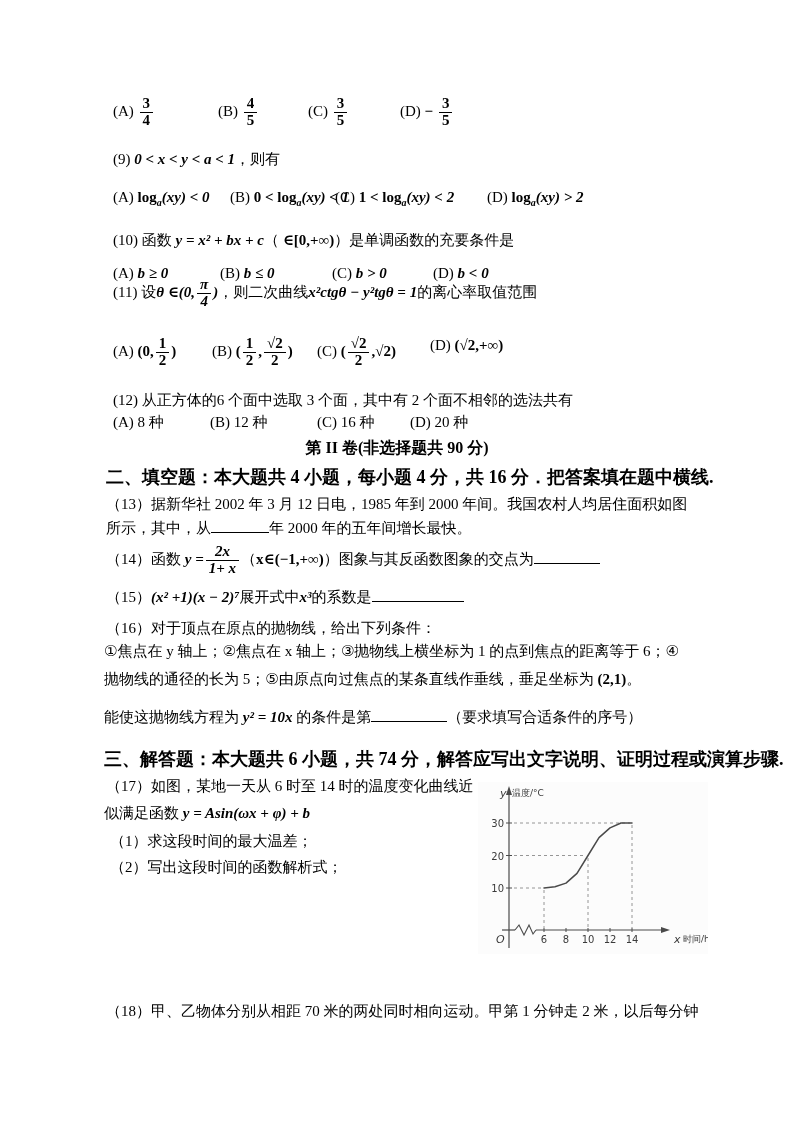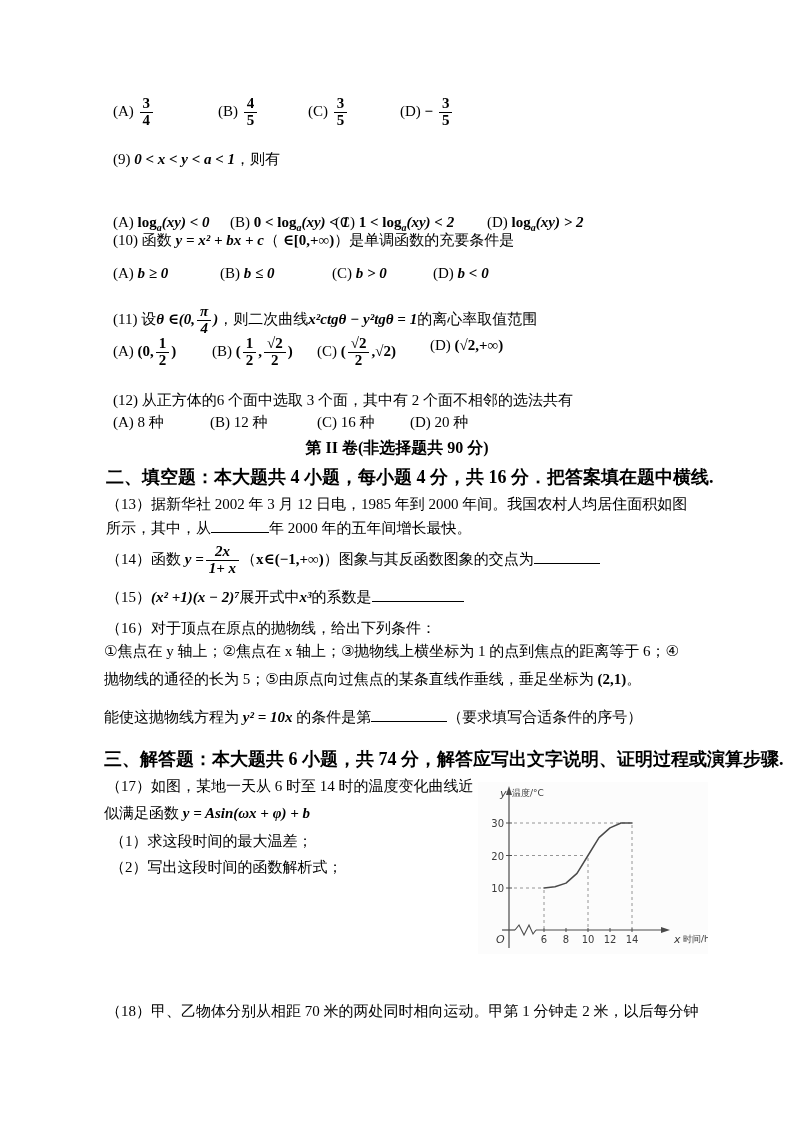--- a/index.html
+++ b/index.html
@@ -43,39 +43,39 @@
       <span>(D)</span>
       <span class="mathu">−</span>
       <span class="frac fracu"><span class="num">3</span><span class="den">5</span></span>
     </span>
   </div>
 
   <div class="line" style="top:150px;left:113px;">
     <span>(9) </span><span class="math">0 &lt; x &lt; y &lt; a &lt; 1</span><span>，则有</span>
   </div>
 
-  <div class="line row" style="top:188px;left:113px;height:26px;margin-top:25px;">
+  <div class="line row" style="top:188px;left:113px;height:26px;">
     <span class="opt" style="left:0;"><span>(A) </span><span class="mathu"><span>log</span><sub class="lg">a</sub><span class="math">(xy) &lt; 0</span></span></span>
     <span class="opt" style="left:117px;"><span>(B) </span><span class="mathu"><span>0 &lt; log</span><sub class="lg">a</sub><span class="math">(xy) &lt; 1</span></span></span>
     <span class="opt" style="left:222px;"><span>(C) </span><span class="mathu"><span>1 &lt; log</span><sub class="lg">a</sub><span class="math">(xy) &lt; 2</span></span></span>
     <span class="opt" style="left:374px;"><span>(D) </span><span class="mathu"><span>log</span><sub class="lg">a</sub><span class="math">(xy) &gt; 2</span></span></span>
   </div>
 
   <div class="line" style="top:231px;left:113px;">
     <span>(10) 函数 </span><span class="math">y = x² + bx + c</span><span>（ </span><span class="mathu">∈[0,+∞)</span><span>）</span><span>是单调函数的充要条件是</span>
   </div>
 
   <div class="line row" style="top:264px;left:113px;height:22px;">
     <span class="opt" style="left:0;"><span>(A) </span><span class="math">b ≥ 0</span></span>
     <span class="opt" style="left:107px;"><span>(B) </span><span class="math">b ≤ 0</span></span>
     <span class="opt" style="left:219px;"><span>(C) </span><span class="math">b &gt; 0</span></span>
     <span class="opt" style="left:320px;"><span>(D) </span><span class="math">b &lt; 0</span></span>
   </div>
 
-  <div class="line" style="top:304px;left:113px;">
+  <div class="line" style="top:277px;left:113px;">
     <span>(11) 设</span><span class="math">θ ∈(0,</span><span class="frac"><span class="num">π</span><span class="den">4</span></span><span class="math">)</span><span>，则二次曲线</span><span class="math">x²ctgθ − y²tgθ = 1</span><span>的离心率取值范围</span>
   </div>
 
   <div class="line row" style="top:336px;left:113px;">
     <span class="opt" style="left:0;"><span>(A) </span><span class="mathu">(0,</span><span class="frac fracu"><span class="num">1</span><span class="den">2</span></span><span class="mathu">)</span></span>
     <span class="opt" style="left:99px;"><span>(B) </span><span class="mathu">(</span><span class="frac fracu"><span class="num">1</span><span class="den">2</span></span><span class="mathu">,</span><span class="frac fracu"><span class="num">√2</span><span class="den">2</span></span><span class="mathu">)</span></span>
     <span class="opt" style="left:204px;"><span>(C) </span><span class="mathu">(</span><span class="frac fracu"><span class="num">√2</span><span class="den">2</span></span><span class="mathu">,√2)</span></span>
     <span class="opt" style="left:317px;"><span>(D) </span><span class="mathu">(√2,+∞)</span></span>
   </div>
 

